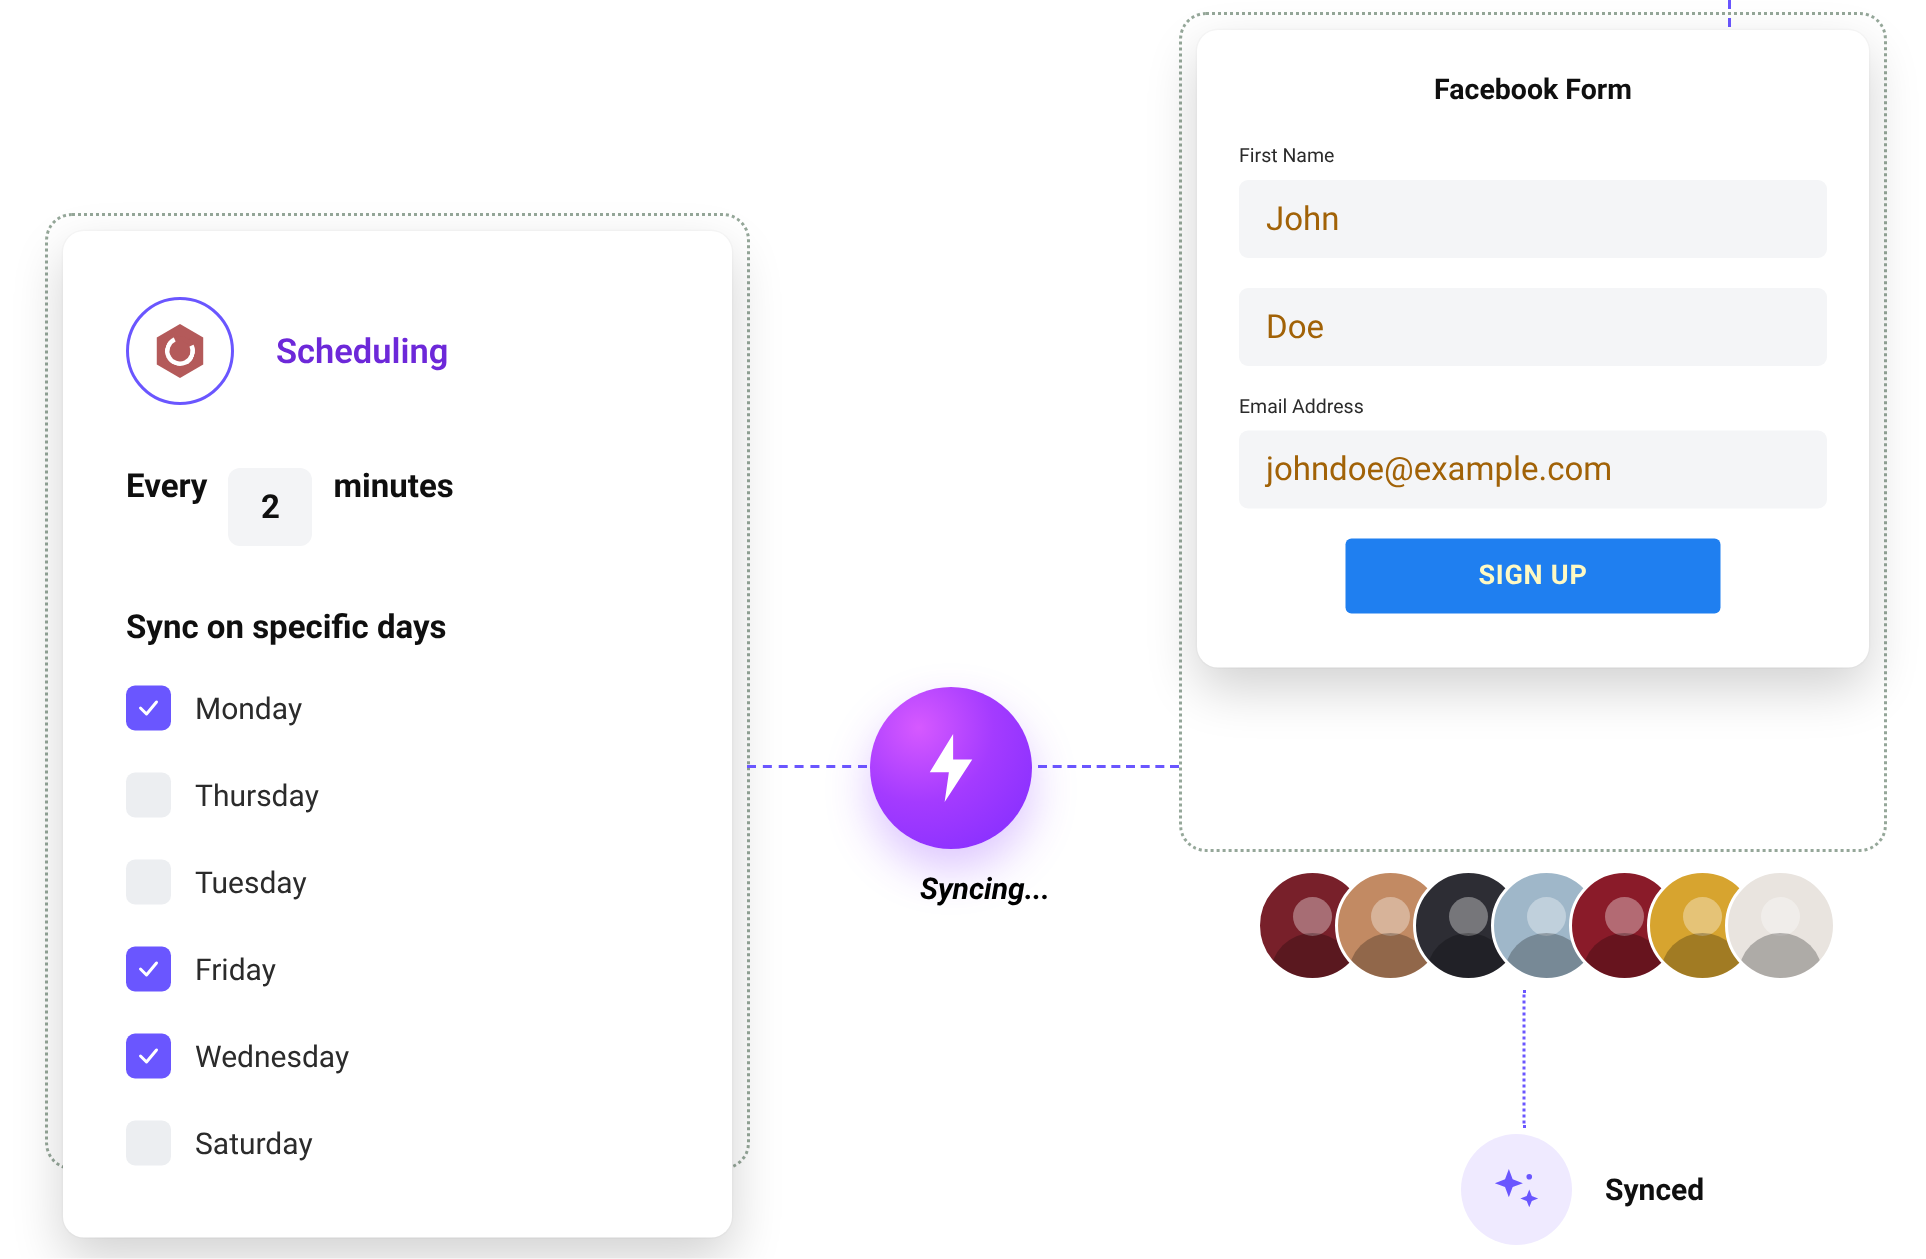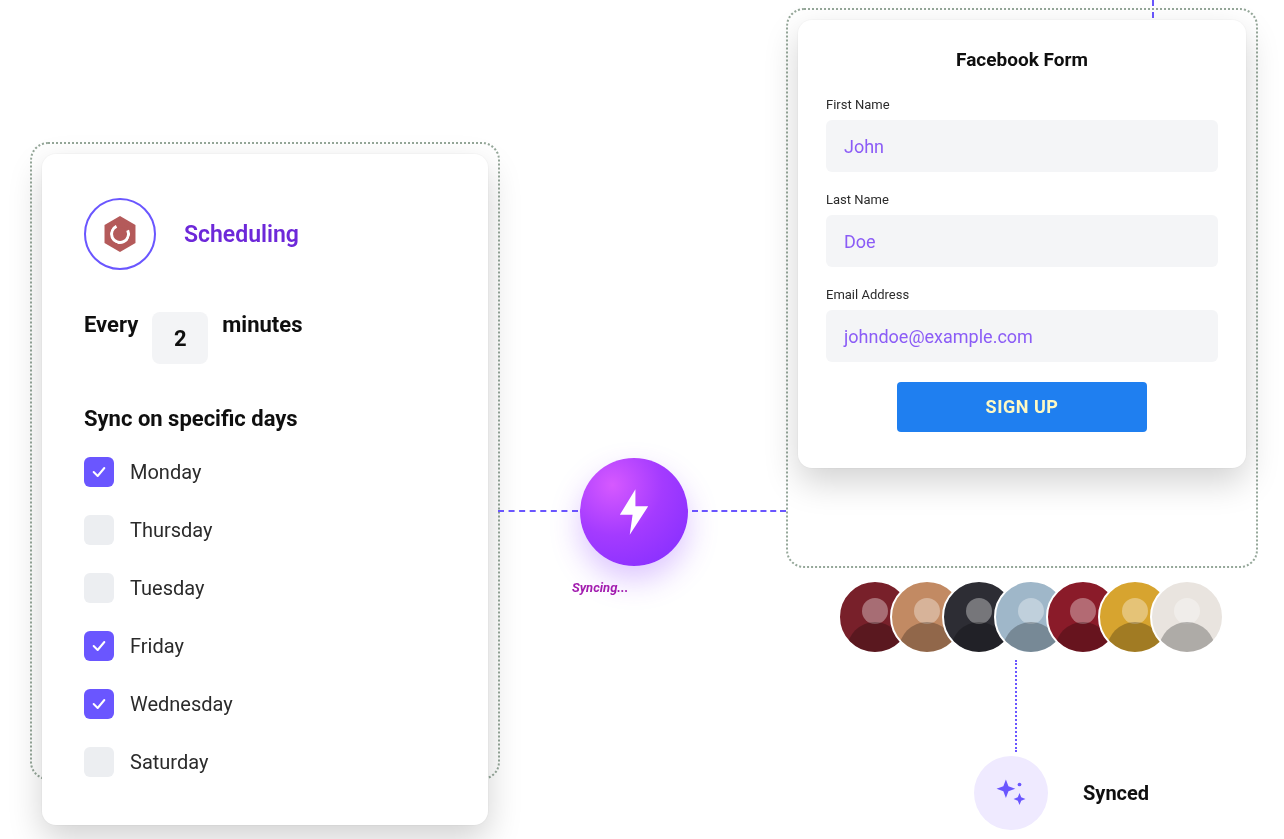--- a/index.html
+++ b/index.html
@@ -156,25 +156,25 @@
     box-shadow: 0 14px 30px rgba(132, 50, 255, 0.28);
     display: flex;
     align-items: center;
     justify-content: center;
   }
   .syncing-label {
     position: absolute;
     left: 572px;
     top: 580px;
     width: 128px;
-    text-align: left;
-    font-size: 13px;
+    text-align: right;
+    font-size: 20px;
     font-weight: 700;
     font-style: italic;
-    color: #a21caf;
+    color: #000000;
   }
 
   
   .form-card {
     position: absolute;
     left: 798px;
     top: 20px;
     width: 448px;
     background: #ffffff;
     border-radius: 14px;
@@ -197,22 +197,22 @@
     display: block;
   }
   .form-input {
     width: 100%;
     height: 52px;
     background: #f4f5f7;
     border-radius: 6px;
     padding: 0 18px;
     display: flex;
     align-items: center;
-    font-size: 18px;
-    color: #8b5cf6;
+    font-size: 22px;
+    color: #a16207;
   }
   .signup-btn {
     display: block;
     width: 250px;
     height: 50px;
     margin: 18px auto 0;
     background: #1f7ff0;
     color: #fef9c3;
     border-radius: 4px;
     font-size: 18px;
@@ -271,21 +271,21 @@
     width: 0;
     height: 92px;
     border-left: 2px dotted #6a56ff;
   }
   .synced-wrap {
     position: absolute;
     left: 974px;
     top: 756px;
     display: flex;
     align-items: center;
-    gap: 35px;
+    gap: 22px;
   }
   .synced-badge {
     width: 74px;
     height: 74px;
     border-radius: 50%;
     background: #efeaff;
     display: flex;
     align-items: center;
     justify-content: center;
   }
@@ -373,21 +373,20 @@
   <div class="form-title">Facebook Form</div>
 
   <div class="form-field">
     <span class="form-label">First Name</span>
     <div class="form-input">
       <span>John</span>
     </div>
   </div>
 
   <div class="form-field">
-    <span class="form-label">Last Name</span>
     <div class="form-input">
       <span>Doe</span>
     </div>
   </div>
 
   <div class="form-field">
     <span class="form-label">Email Address</span>
     <div class="form-input">
       <span>johndoe@example.com</span>
     </div>

